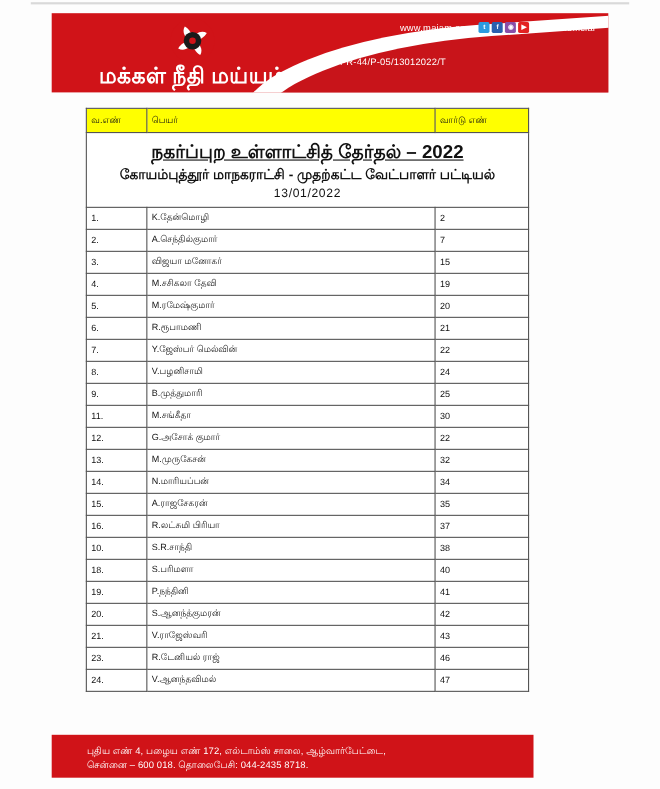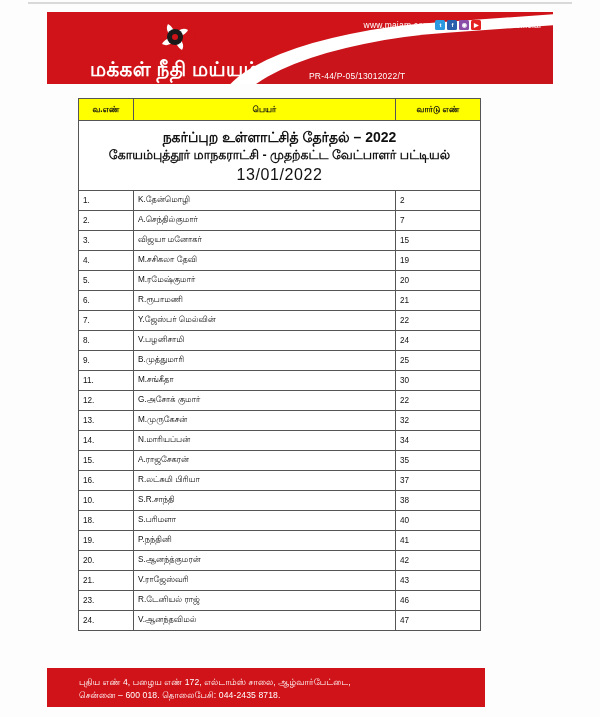--- a/index.html
+++ b/index.html
@@ -119,21 +119,21 @@
     font-weight: bold;
   }
   .si-twitter { background: #2b9ae0; }
   .si-facebook { background: #2a5fae; }
   .si-instagram { background: #8a4ea8; }
   .si-youtube { background: #e32121; }
 
   .prnum {
     position: absolute;
     left: 262px;
-    top: 59px;
+    top: 39px;
     color: #ffffff;
     font-size: 8.5px;
     letter-spacing: 0.2px;
     z-index: 7;
     white-space: nowrap;
   }
 
   
   .doc-table-wrap {
     position: absolute;
@@ -150,45 +150,46 @@
     border: 1px solid #555555;
     padding: 0;
     vertical-align: middle;
   }
   .title-cell {
     text-align: center;
     padding: 7px 4px 6px 4px !important;
     background: #ffffff;
   }
   .title-l1 {
-    font-size: 14px;
+    font-size: 17px;
     font-weight: bold;
     color: #111;
     line-height: 1.35;
     white-space: nowrap;
+    text-decoration: underline;
   }
   .title-l2 {
     font-size: 12.5px;
     font-weight: bold;
     color: #111;
     line-height: 1.35;
     white-space: nowrap;
   }
   .title-date {
-    font-size: 16px;
+    font-size: 11px;
     color: #111;
     margin-top: 2px;
     letter-spacing: 0.6px;
   }
   thead th {
     background: #ffff00;
     font-size: 8.2px;
-    font-weight: bold;
+    font-weight: normal;
     color: #111;
-    text-align: center;
+    text-align: left;
     padding: 3px 4px !important;
     height: 15px;
   }
   tbody td {
     font-size: 8.2px;
     color: #111;
     padding: 4px 4px !important;
     height: 11px;
     background: #ffffff;
   }

